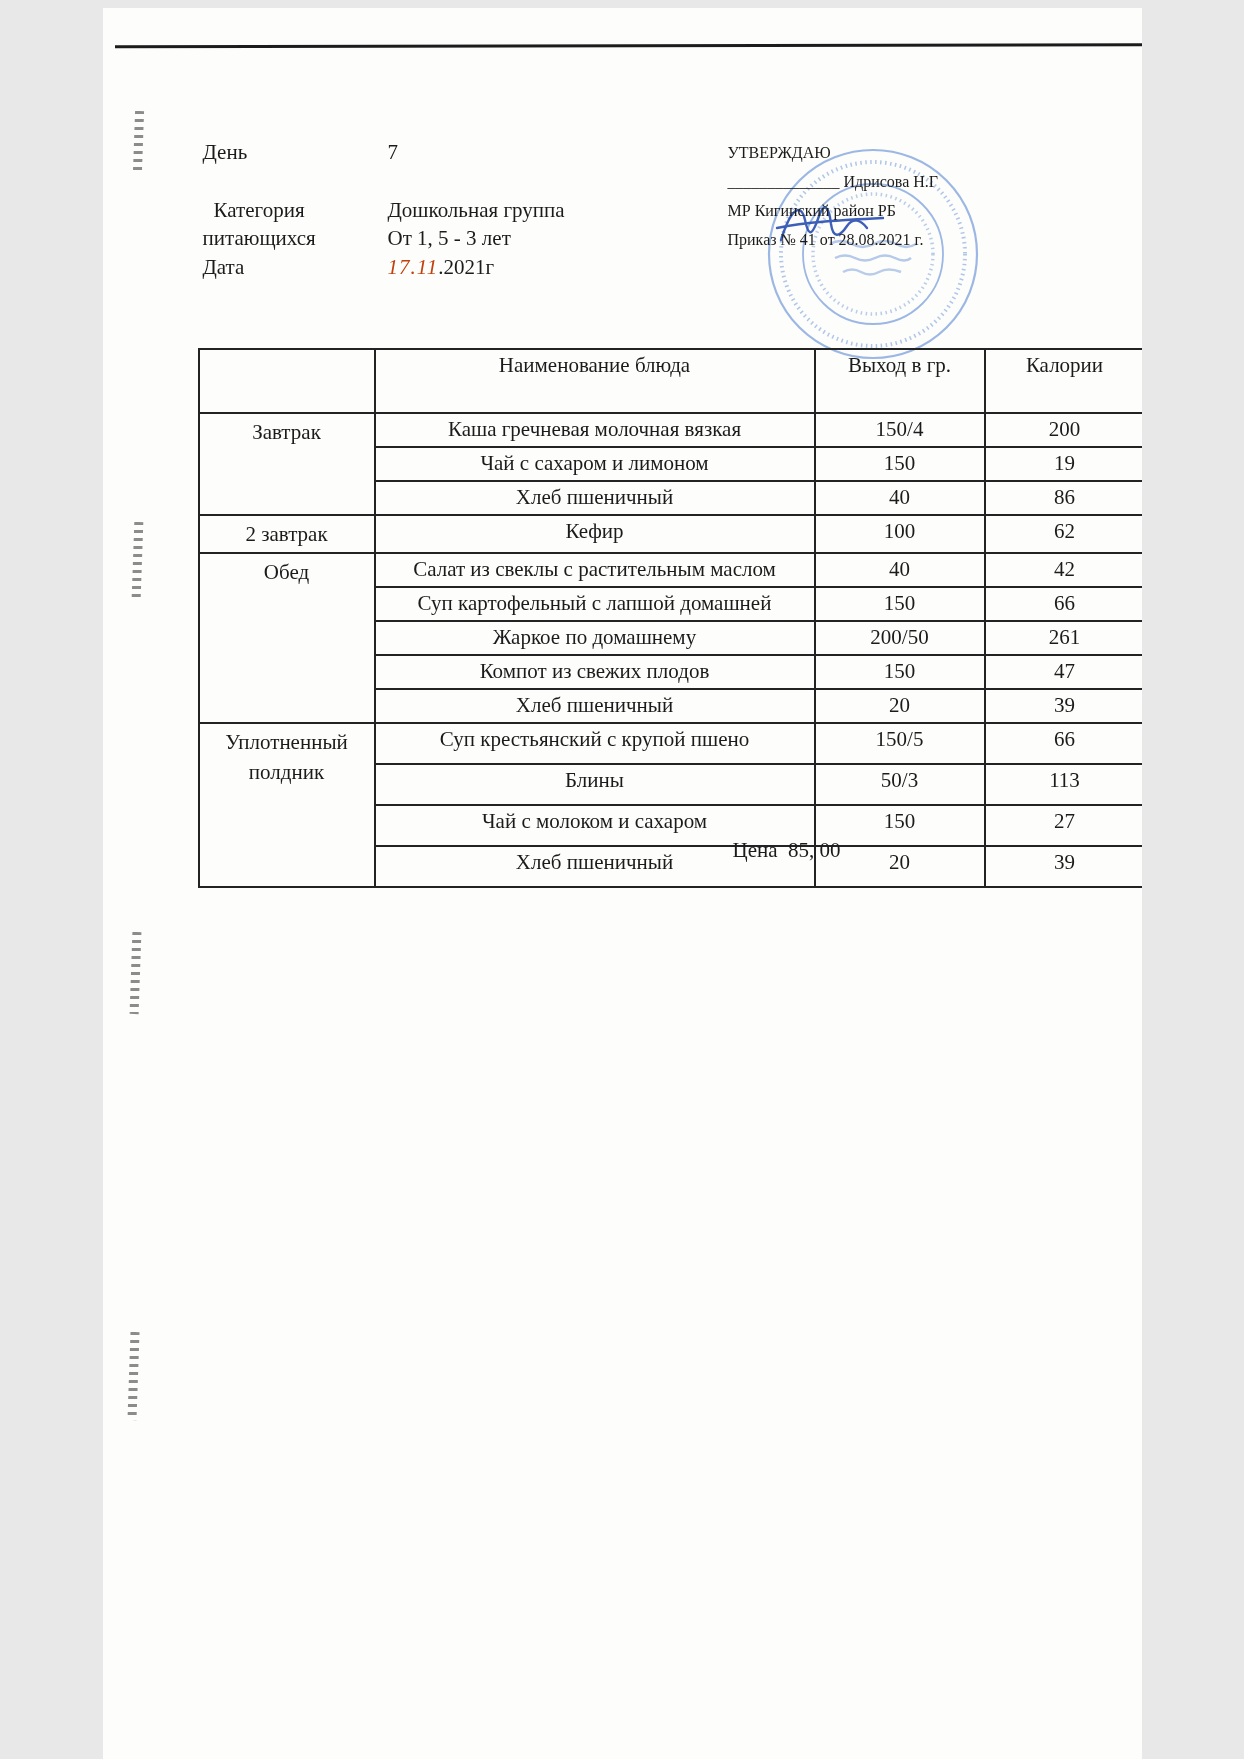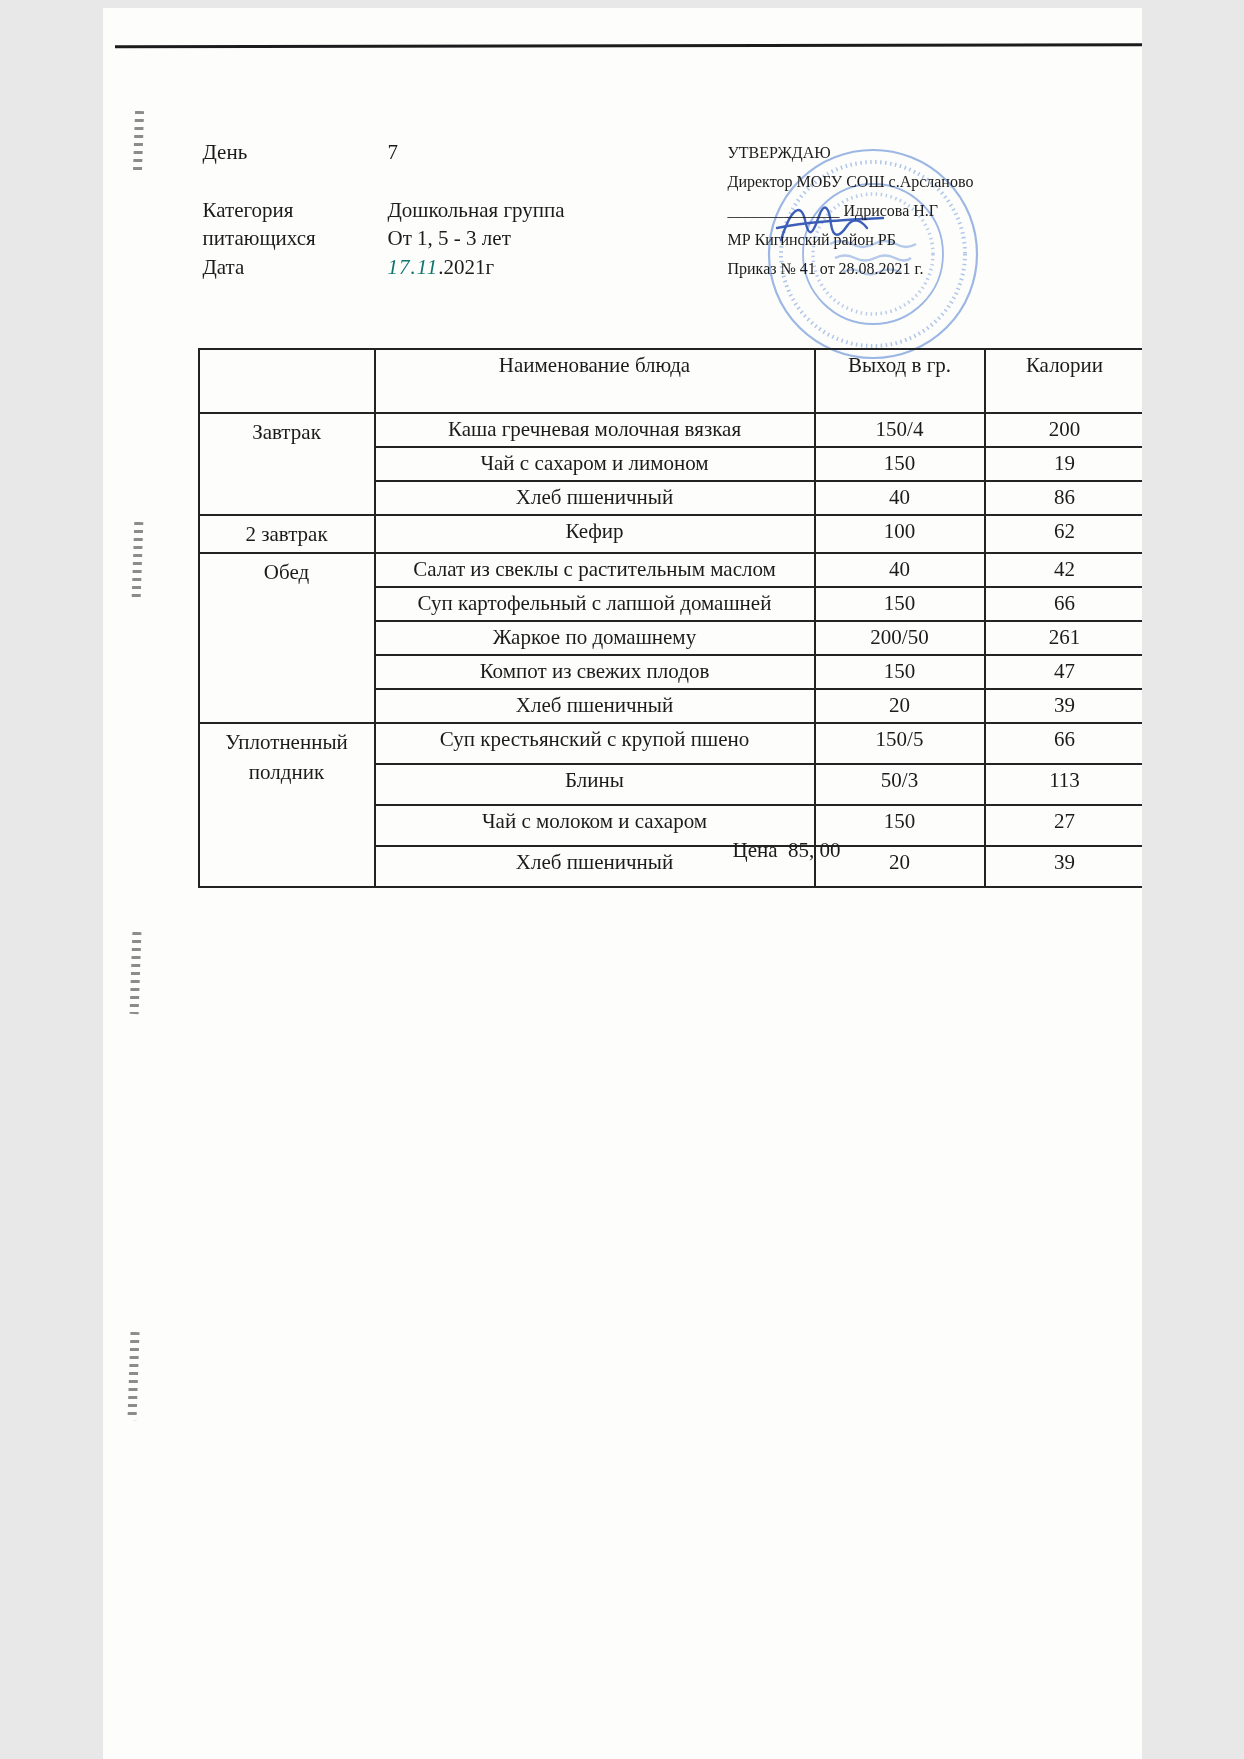--- a/index.html
+++ b/index.html
@@ -14,21 +14,21 @@
   }
   .scan-topline {
     position:absolute; left:12px; top:36px; width:1222px; height:3px;
     background:#1c1c1c; transform:rotate(-0.12deg);
   }
   .binding-mark {
     position:absolute; width:9px; opacity:.55; transform:rotate(2deg);
     background:repeating-linear-gradient(to bottom,#2f2f2f 0 3px, transparent 3px 8px);
   }
   .hdr-text { position:absolute; font-size:21px; line-height:28px; white-space:pre; }
-  .handwritten-blue { color:#0f766e; font-style:italic; letter-spacing:1px;font-family:Liberation Serif, serif; }
+  .handwritten-blue { color:#c2410c; font-style:italic; letter-spacing:1px;font-family:Liberation Serif, serif; }
   .approval-block { position:absolute; left:625px; top:130px; font-size:16px; line-height:29px; }
   .approval-block div { white-space:pre; }
   .stamp {
     position:absolute; left:652px; top:128px; width:236px; height:236px;
     opacity:.55; z-index:0; pointer-events:none;
   }
   .signature-svg { position:absolute; left:668px; top:190px; width:132px; height:52px; z-index:2; }
   .menu-table {
     position:absolute; left:95px; top:340px;
     border-collapse:collapse; table-layout:fixed; width:946px;
@@ -69,30 +69,29 @@
       <circle cx="118" cy="118" r="60" stroke-width="3.5" stroke-dasharray="1.5 3.5" opacity="0.7"></circle>
       <path d="M75 108 q10 -6 22 0 q10 6 22 0 q10 -6 22 0 q10 6 20 0" stroke-width="2.5" opacity="0.75"></path>
       <path d="M80 122 q10 -5 20 0 q10 5 20 0 q10 -5 20 0 q10 5 16 0" stroke-width="2.5" opacity="0.75"></path>
       <path d="M88 136 q9 -5 18 0 q9 5 18 0 q9 -5 22 0" stroke-width="2.5" opacity="0.7"></path>
     </g>
   </svg>
 
   <div class="hdr-text z-above" style="left:100px; top:130px;">День</div>
   <div class="hdr-text z-above" style="left:285px; top:130px;">7</div>
 
-  <div class="hdr-text z-above" style="left:100px; top:188px;"><span>Категория</span><br><span>питающихся</span></div>
+  <div class="hdr-text z-above" style="left:100px; top:188px;text-align:center;"><span>Категория</span><br><span>питающихся</span></div>
 
   <div class="hdr-text z-above" style="left:285px; top:188px;"><span>Дошкольная группа</span><br><span>От 1, 5 - 3 лет</span></div>
 
   <div class="hdr-text z-above" style="left:100px; top:245px;">Дата</div>
   <div class="hdr-text z-above" style="left:285px; top:245px;"><span class="handwritten-blue">17.11</span><span>.2021г</span></div>
 
   <div class="approval-block z-above">
     <div>УТВЕРЖДАЮ</div>
-    <div>Директор МОБУ СОШ с.Арсланово</div>
     <div><span>______________</span><span> Идрисова Н.Г</span></div>
     <div>МР Кигинский район РБ</div>
     <div>Приказ № 41 от 28.08.2021 г.</div>
   </div>
 
   <svg class="signature-svg" viewBox="0 0 132 52" aria-hidden="true">
     <g fill="none" stroke="#2a4fb0" stroke-width="2.4" stroke-linecap="round" opacity="0.9">
       <path d="M10 42 C 20 10, 30 4, 34 22 C 37 36, 40 42, 48 18 C 53 4, 58 8, 60 26 C 62 40, 68 40, 76 28 C 82 19, 90 22, 96 30"></path>
       <path d="M6 30 C 35 24, 70 22, 112 20"></path>
     </g>

